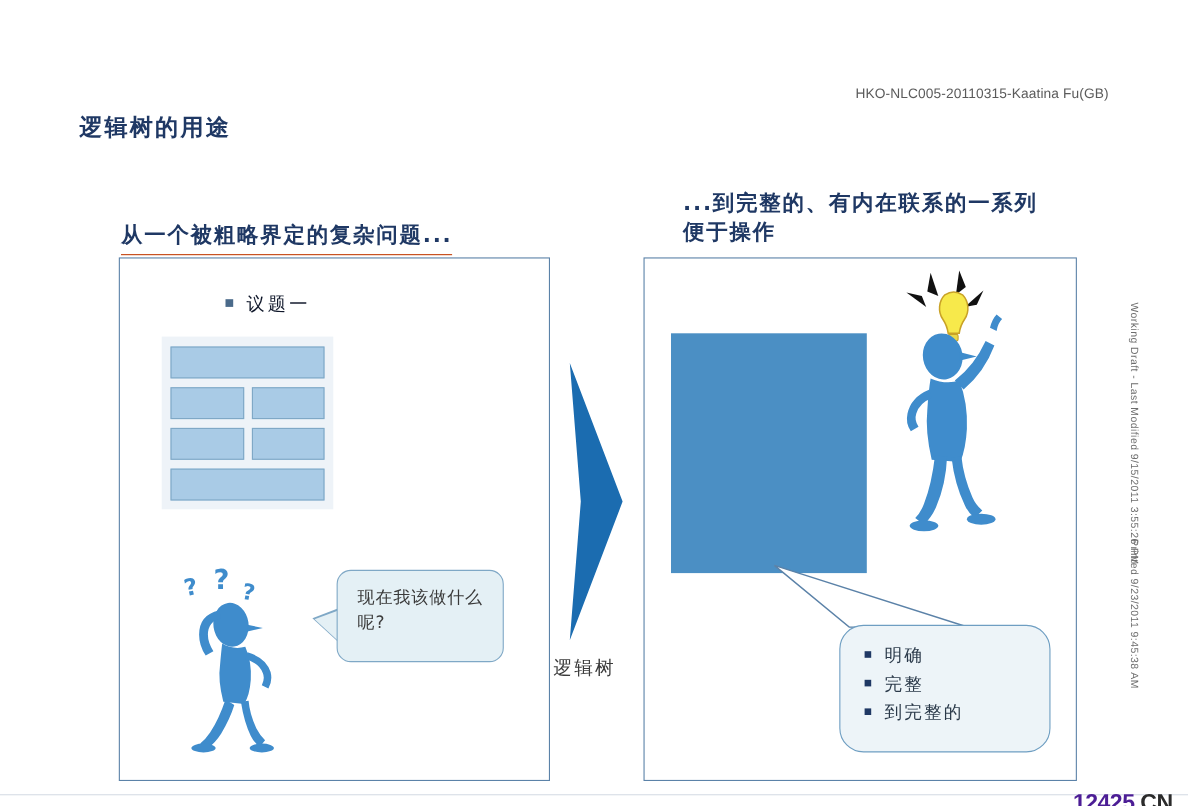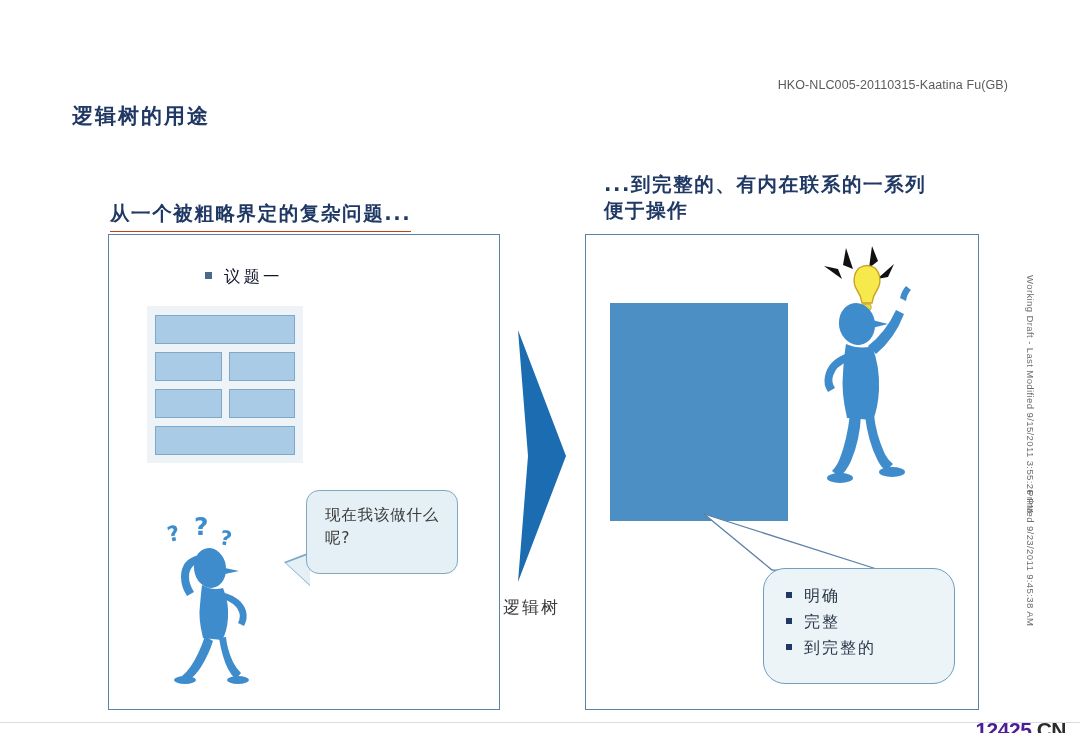--- a/index.html
+++ b/index.html
@@ -51,21 +51,21 @@
     line-height: 1.32;
     font-family: "DejaVu Sans", "Liberation Sans", sans-serif;
   }
   .col-head.left {
     left: 110px;
     top: 181px;
     padding-bottom: 4px;
     border-bottom: 1px solid #c2410c;
   }
   .col-head.right {
-    left: 604px;
+    left: 621px;
     top: 152px;
     width: 380px;
   }
 
   
   .panel {
     position: absolute;
     border: 1.6px solid #5b82a8;
     background: #ffffff;
     box-sizing: border-box;
@@ -114,21 +114,21 @@
     box-sizing: border-box;
     height: 29px;
   }
   .cell.wide { width: 100%; }
   .cell.half { width: 47.5%; }
 
   
   .bubble {
     position: absolute;
     left: 306px;
-    top: 470px;
+    top: 498px;
     width: 152px;
     height: 84px;
     background: #e4f0f5;
     border: 1.4px solid #7fa8c6;
     border-radius: 13px;
     box-sizing: border-box;
     padding: 13px 0 0 18px;
     font-size: 15.5px;
     line-height: 1.5;
     color: #3a3a3a;

